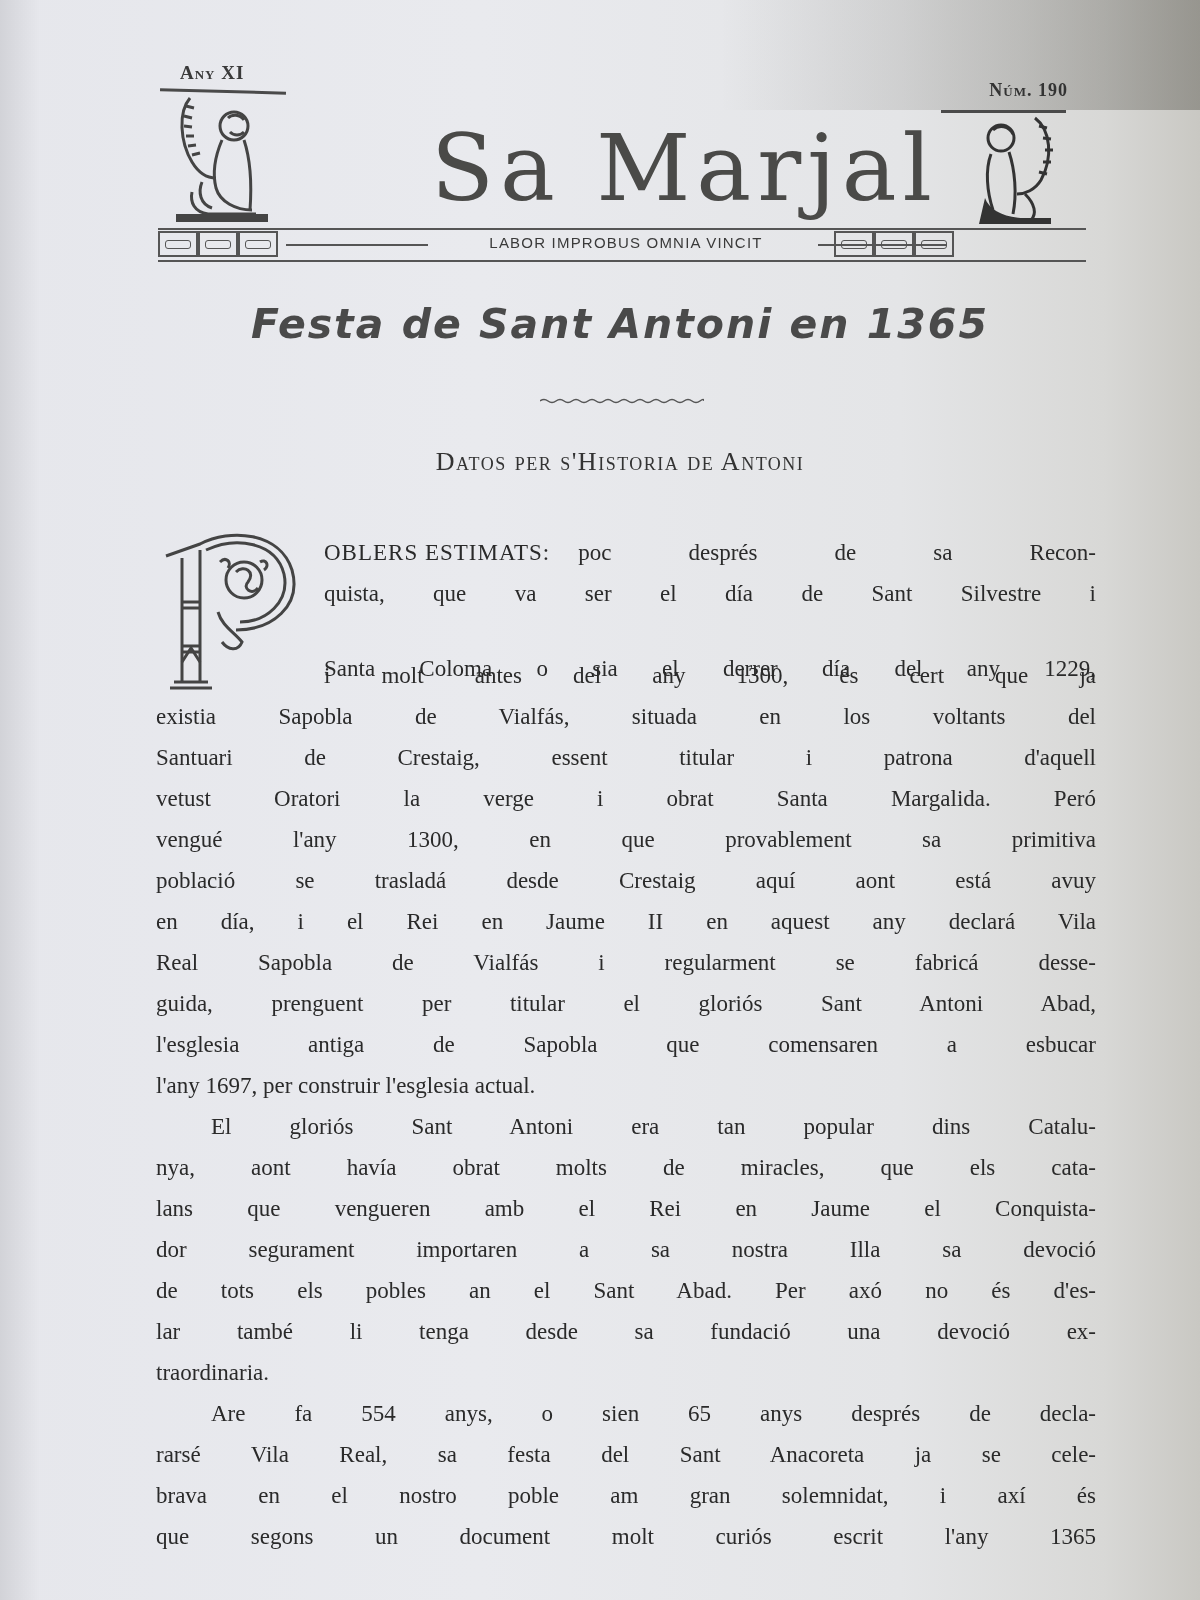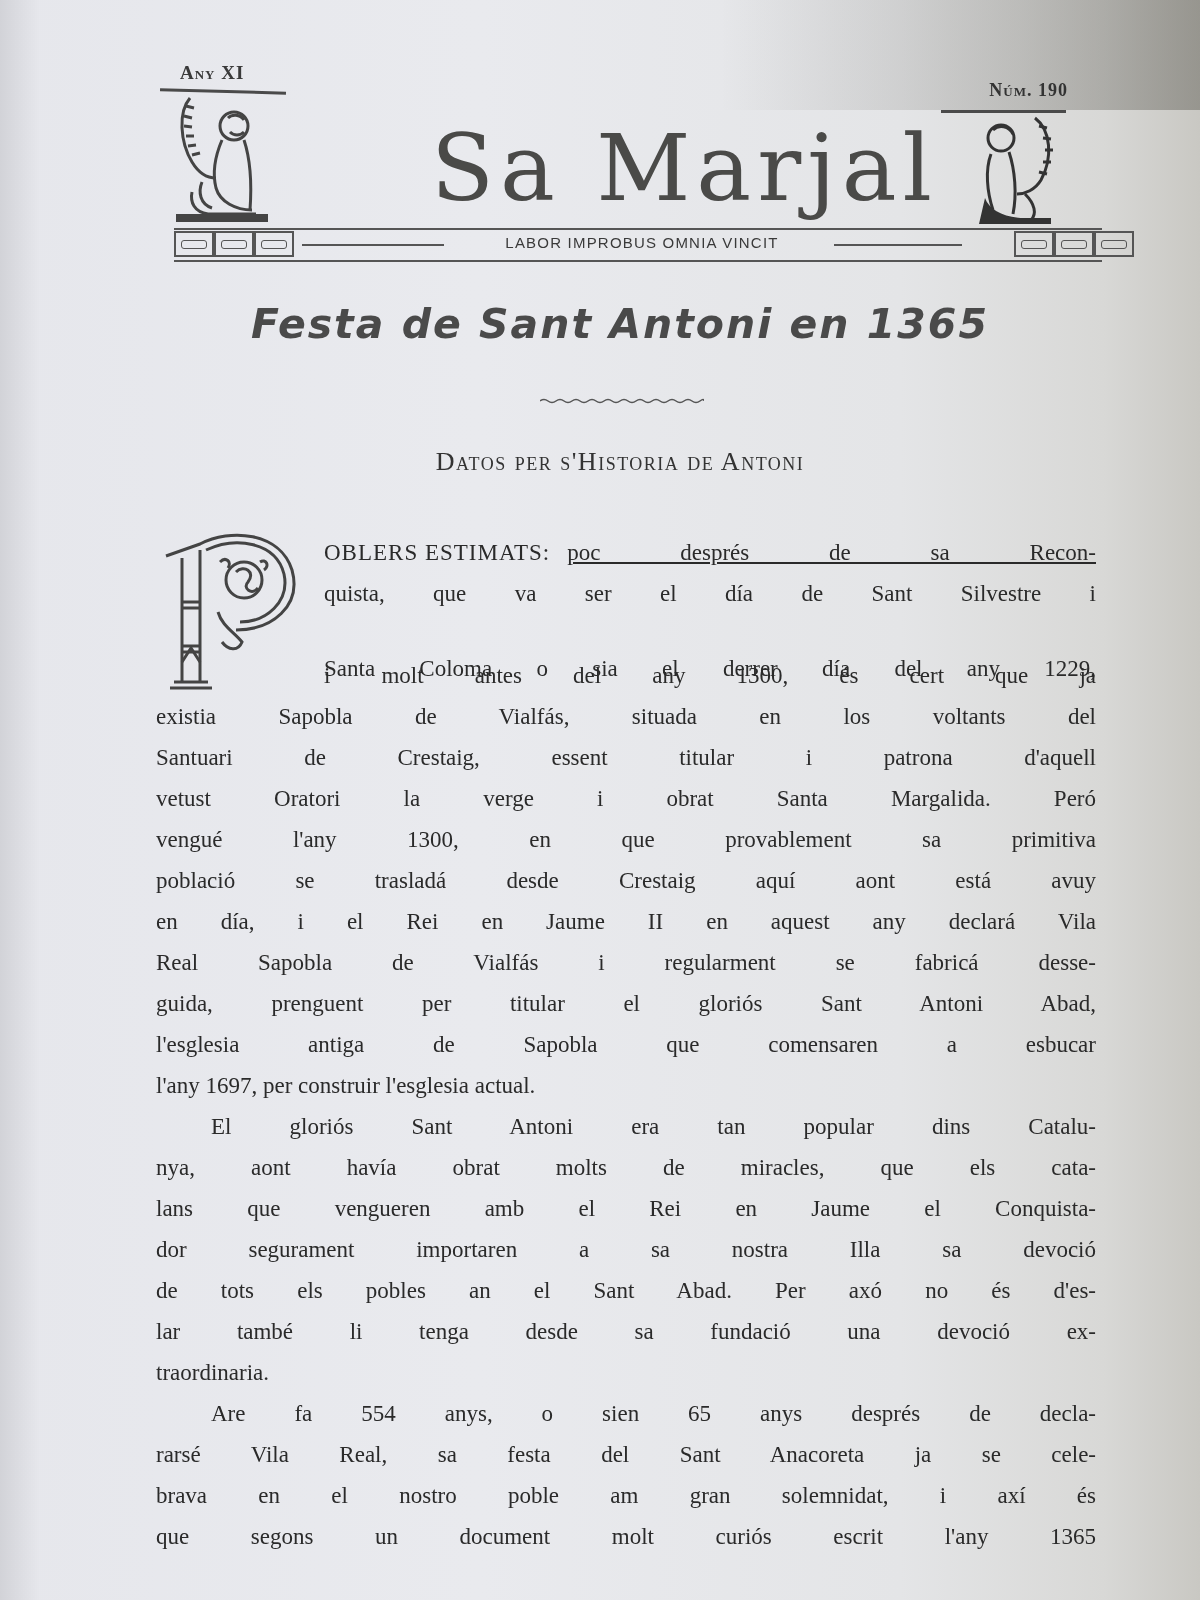--- a/index.html
+++ b/index.html
@@ -31,21 +31,21 @@
   .shelf-left { position: absolute; left: 2px; top: 28px; width: 126px; height: 3px; background: #4a4a4a; transform: rotate(1.5deg); }
   .shelf-right { position: absolute; right: 20px; top: 48px; width: 125px; height: 3px; background: #4a4a4a; }
   .sphinx { position: absolute; }
   .sphinx-left { left: 14px; top: 30px; width: 100px; height: 132px; }
   .sphinx-right { right: 26px; top: 52px; width: 95px; height: 112px; }
   .title {
     position: absolute; left: 160px; top: 52px; width: 620px; text-align: right;
     font-family: "DejaVu Serif", serif; font-size: 92px; color: #4a4a48; letter-spacing: 6px;
     line-height: 110px;
   }
-  .rule-band { position: absolute; left: 16px; top: 166px; width: 960px; height: 36px; }
+  .rule-band { position: absolute; left: 0; top: 166px; width: 796px; height: 36px; }
   .rule-top { position: absolute; left: 0; top: 0; width: 928px; height: 2px; background: #555; }
   .rule-bot { position: absolute; left: 0; top: 32px; width: 928px; height: 2px; background: #555; }
   .boxes { position: absolute; top: 3px; display: flex; }
   .boxes.left { left: 0; } .boxes.right { right: 0; }
   .box { width: 40px; height: 26px; border: 2px solid #555; box-sizing: border-box; display: flex; align-items: center; justify-content: center; }
   .box span { display: block; width: 24px; height: 7px; border: 1.5px solid #555; border-radius: 3px; }
   .dash-l { position: absolute; left: 128px; top: 16px; width: 142px; height: 2px; background: #555; }
   .dash-r { position: absolute; left: 660px; top: 16px; width: 128px; height: 2px; background: #555; }
   .motto {
     position: absolute; left: 288px; top: 6px; width: 360px; text-align: center;
@@ -163,21 +163,21 @@
     <circle cx="84" cy="58" r="18"></circle>
     <path d="M76 50 C84 42, 96 50, 88 60 C82 66, 92 74, 98 66"></path>
     <path d="M60 40 C66 34, 72 40, 68 46 M100 40 C106 36, 110 44, 104 48"></path>
     <path d="M58 90 C62 104, 74 110, 82 120 C78 130, 68 128, 62 120"></path>
   </g>
 </svg>
 
 <div class="body-text">
   <div class="line indent-drop">
     <span class="smallcaps">OBLERS ESTIMATS:</span>
-    <span style="margin-left:17px; flex:1; text-align:justify; text-align-last:justify;text-decoration:underline;">poc després de sa Recon-</span>
+    <span style="margin-left:28px; flex:1; text-align:justify; text-align-last:justify;">poc després de sa Recon-</span>
   </div>
   <div class="line indent-drop">
       <span style="flex:1;text-align:justify;text-align-last:justify;">quista, que va ser el día de Sant Silvestre i</span>
     </div>
   <div class="line indent-drop">
       <span style="flex:1;text-align:justify;text-align-last:justify;margin-top:34px;">Santa Coloma o sia el derrer día del any 1229,</span>
     </div>
   <div class="line indent-drop">
       <span style="flex:1;text-align:justify;text-align-last:justify;">i molt antes del any 1300, és cert que ja</span>
     </div>

